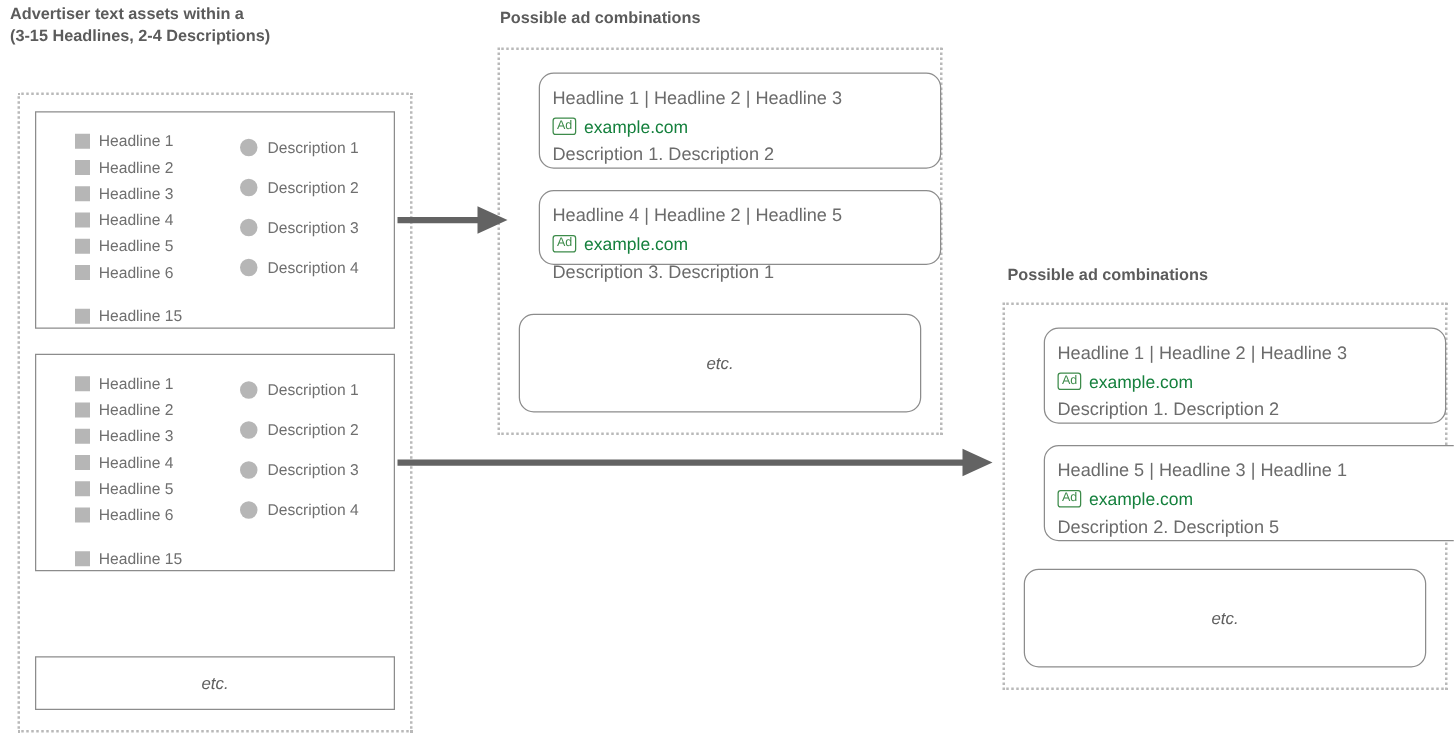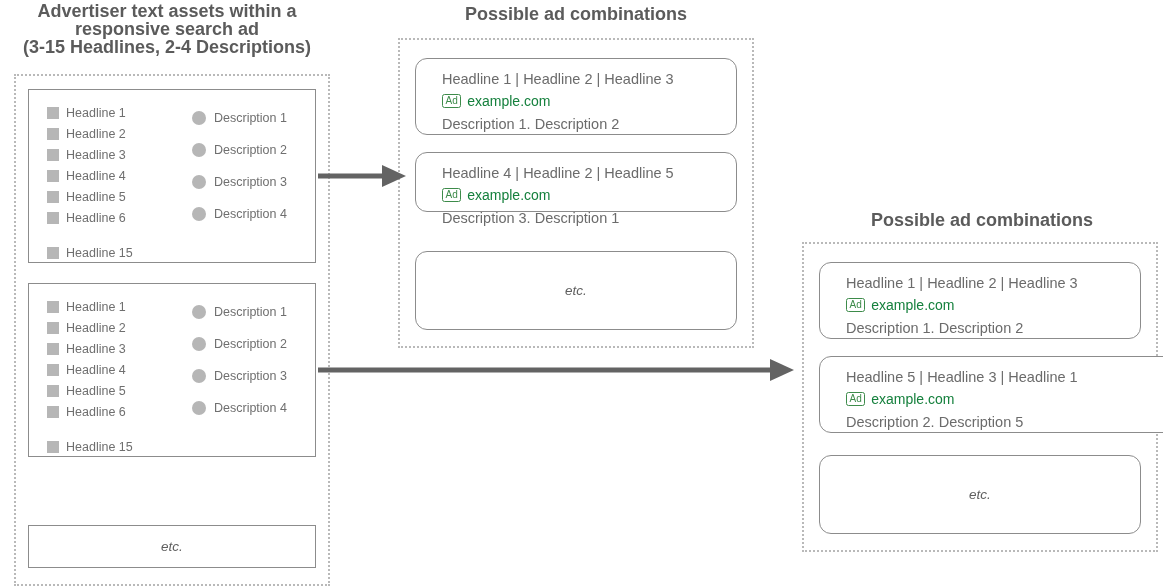--- a/index.html
+++ b/index.html
@@ -11,24 +11,24 @@
     width: 1163px;
     height: 587px;
     position: relative;
     font-family: "Liberation Sans", sans-serif;
     overflow: hidden;
   }
 
   
   .panel-title {
     position: absolute;
-    font-size: 18px;
+    font-size: 13px;
     font-weight: bold;
     color: #5b5b5b;
-    text-align: center;
+    text-align: left;
     line-height: 18px;
     letter-spacing: 0px;
   }
 
   .dashed-region {
     position: absolute;
     border: 2px dotted #b9b9b9;
     box-sizing: border-box;
     background: #ffffff;
   }
@@ -48,20 +48,21 @@
   .asset-col-descriptions {
     position: absolute;
     left: 163px;
     top: 12px;
   }
   .headline-row {
     display: flex;
     align-items: center;
     height: 21px;
     white-space: nowrap;
+    margin-left: 13px;
   }
   .headline-row.gap-before { margin-top: 14px; }
   .swatch-square {
     width: 12px;
     height: 12px;
     background: #b6b6b6;
     flex: 0 0 auto;
     margin-right: 7px;
   }
   .asset-label {
@@ -111,21 +112,22 @@
     font-style: italic;
   }
 
   
   .ad-card {
     position: absolute;
     border: 1.4px solid #8c8c8c;
     border-radius: 12px;
     box-sizing: border-box;
     background: #ffffff;
-    padding: 9px 0 0 26px;
+    padding: 9px 0 0 10px;
+    margin-left: 16px;
   }
   .ad-headline {
     font-size: 14.5px;
     color: #6b6b6b;
     line-height: 22px;
     white-space: nowrap;
   }
   .ad-url-line {
     display: flex;
     align-items: center;
@@ -160,21 +162,20 @@
   .arrow-svg {
     position: absolute;
     overflow: visible;
   }
 </style>
 </head>
 <body>
 
 <div class="panel-title" style="left:8px; top:2px; width:318px;">
   <div>Advertiser text assets within a</div>
-  <div>responsive search ad</div>
   <div>(3-15 Headlines, 2-4 Descriptions)</div>
 </div>
 
 <div class="dashed-region" style="left:14px; top:74px; width:316px; height:512px;">
 
   <div class="asset-box" style="left:12px; top:13px; width:288px; height:174px;">
     <div class="asset-col-headlines">
       <div class="headline-row">
         <span class="swatch-square"></span>
         <span class="asset-label">Headline 1</span>

